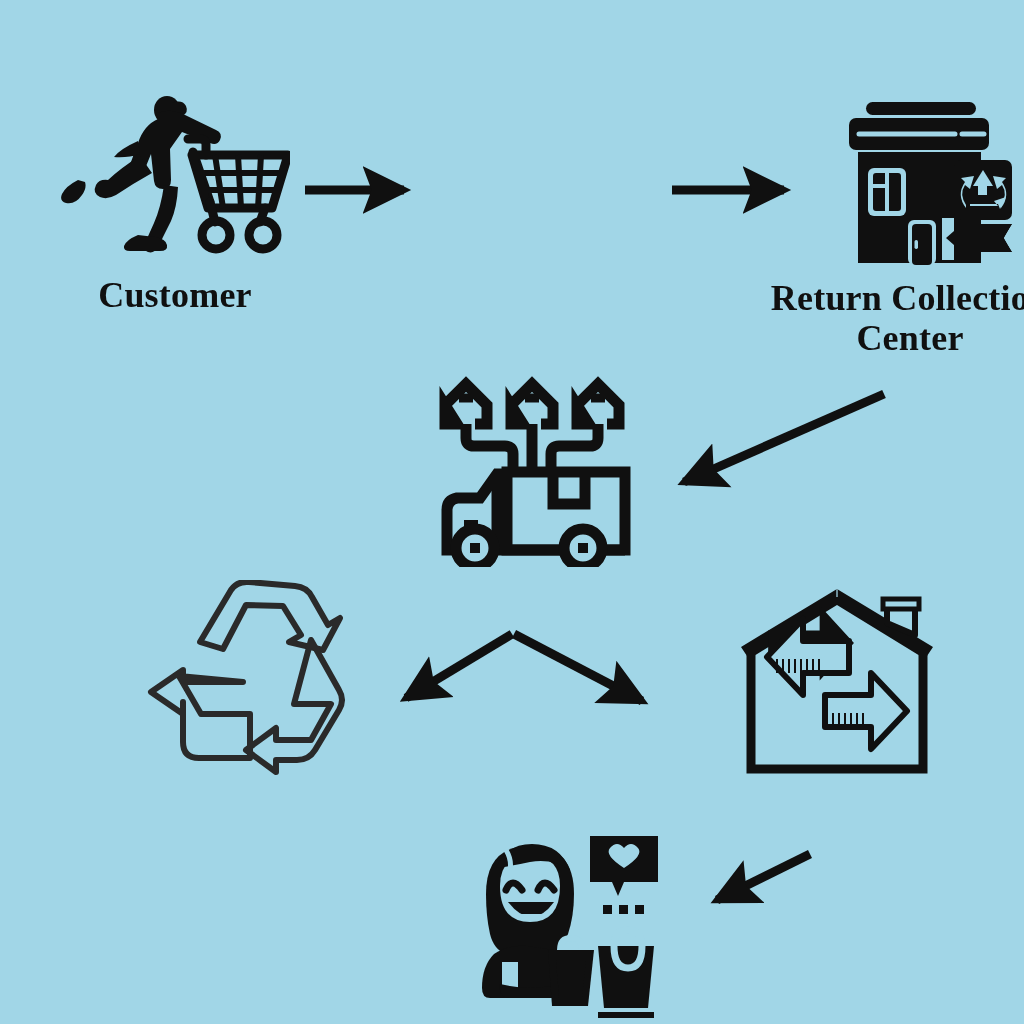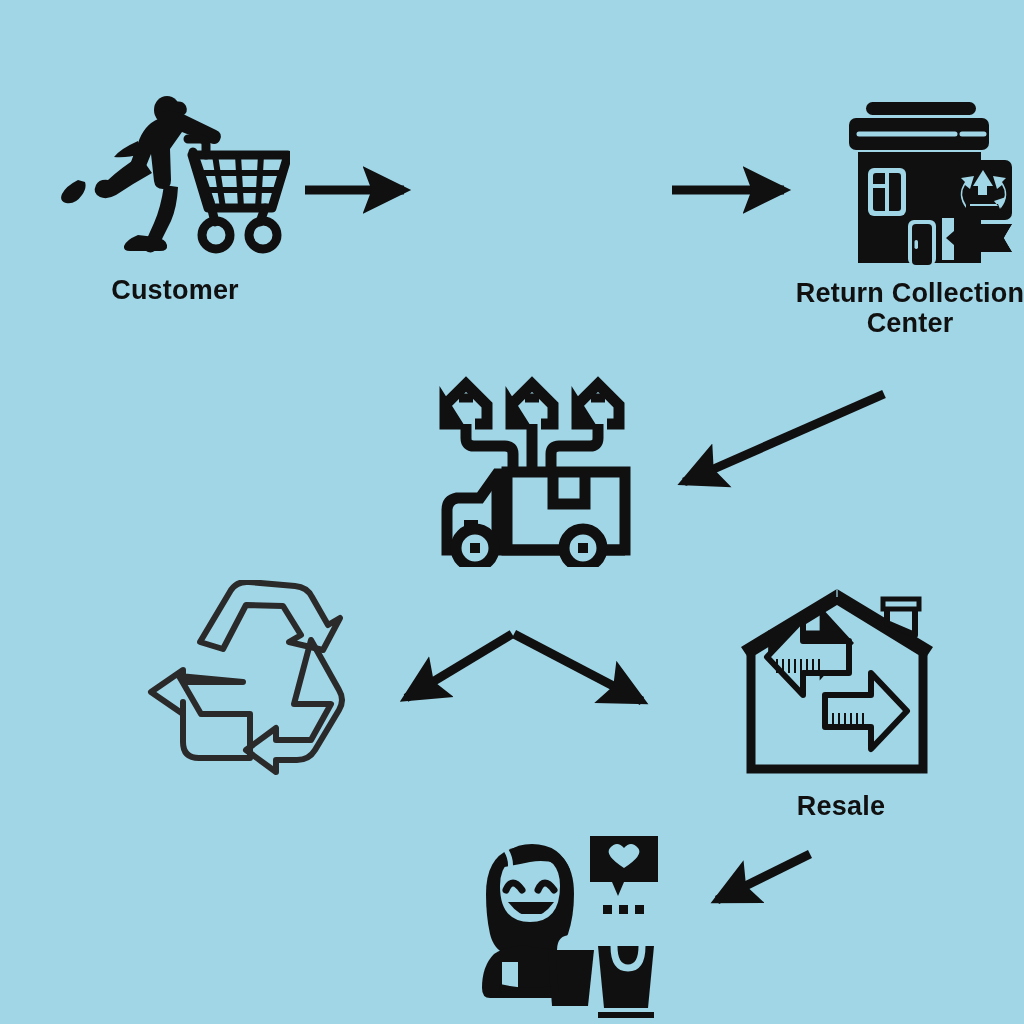--- a/index.html
+++ b/index.html
@@ -31,21 +31,21 @@
   .node-label {
     position: absolute;
     text-align: center;
     font-family: "Liberation Sans", sans-serif;
     font-weight: bold;
     color: #101010;
     letter-spacing: 0.2px;
     line-height: 1.12;
     white-space: pre-line;
   }
-  .lbl-29 { font-size: 27px; }
+  .lbl-29 { font-size: 36px; font-family: Liberation Serif, serif; }
   .edge-layer {
     position: absolute;
     left: 0;
     top: 0;
     width: 1024px;
     height: 1024px;
     pointer-events: none;
   }
 </style>
 </head>
@@ -210,21 +210,20 @@
 
       <path d="M88 112 L134 112 L134 90 L170 128 L134 166 L134 144 L88 144 Z" fill="#a1d6e7" stroke="#101010" stroke-width="6" stroke-linejoin="round"></path>
 
       <g stroke="#101010" stroke-width="2">
         <path d="M40 76 L40 90 M46 76 L46 90 M52 76 L52 90 M58 76 L58 90
                  M64 76 L64 90 M70 76 L70 90 M76 76 L76 90 M82 76 L82 90"></path>
         <path d="M96 130 L96 144 M102 130 L102 144 M108 130 L108 144
                  M114 130 L114 144 M120 130 L120 144 M126 130 L126 144"></path>
       </g>
     </svg>
-    <div class="node-label lbl-29" style="left:-71px; top:208px; width:350px;">Resale</div>
   </div>
 
   <div class="node" style="left:472px; top:828px; width:192px; height:192px;">
     <svg class="node-icon" viewBox="0 0 192 192" width="192" height="192">
 
       <path d="M118 8 L186 8 L186 54 L152 54 L146 68 L140 54 L118 54 Z" fill="#101010"></path>
       <path d="M152 20 q7 -8 14 0 q6 7 -14 20 q-20 -13 -14 -20 q7 -8 14 0 z" fill="#a1d6e7"></path>
 
       <rect x="131" y="77" width="9" height="9" fill="#101010"></rect>
       <rect x="147" y="77" width="9" height="9" fill="#101010"></rect>

